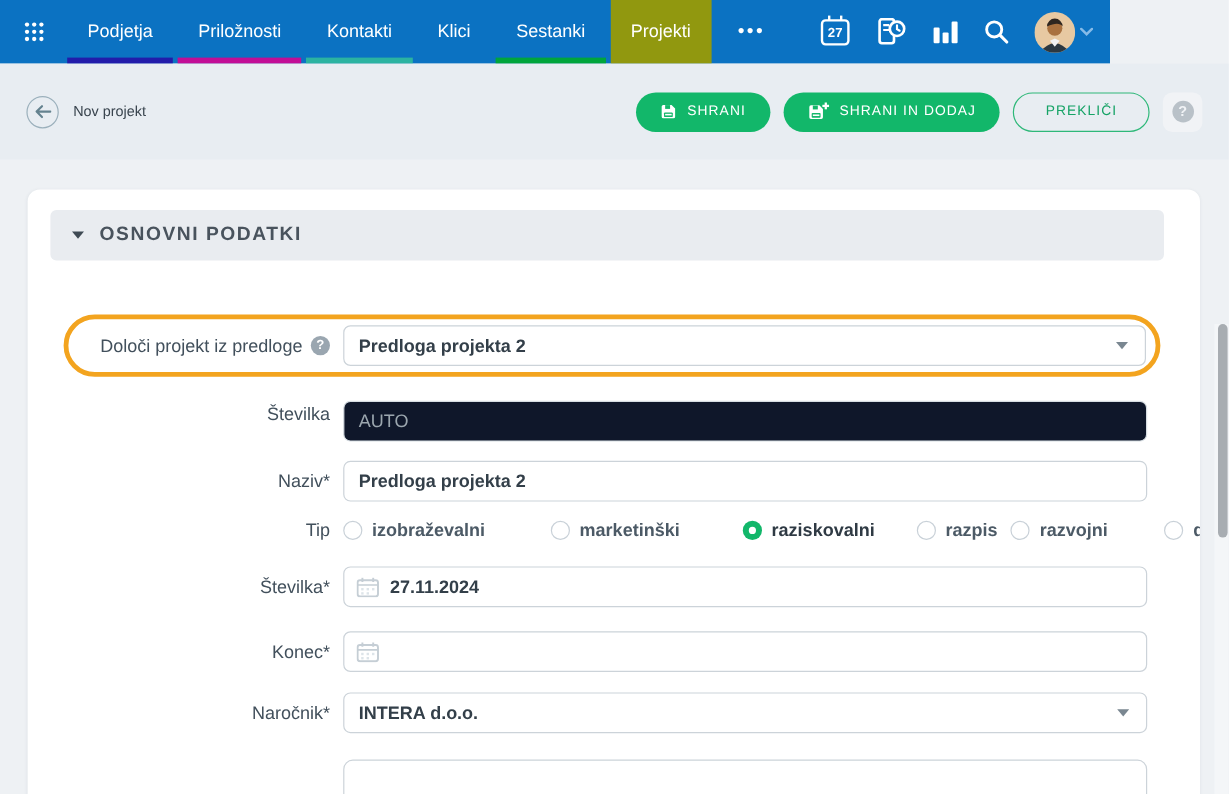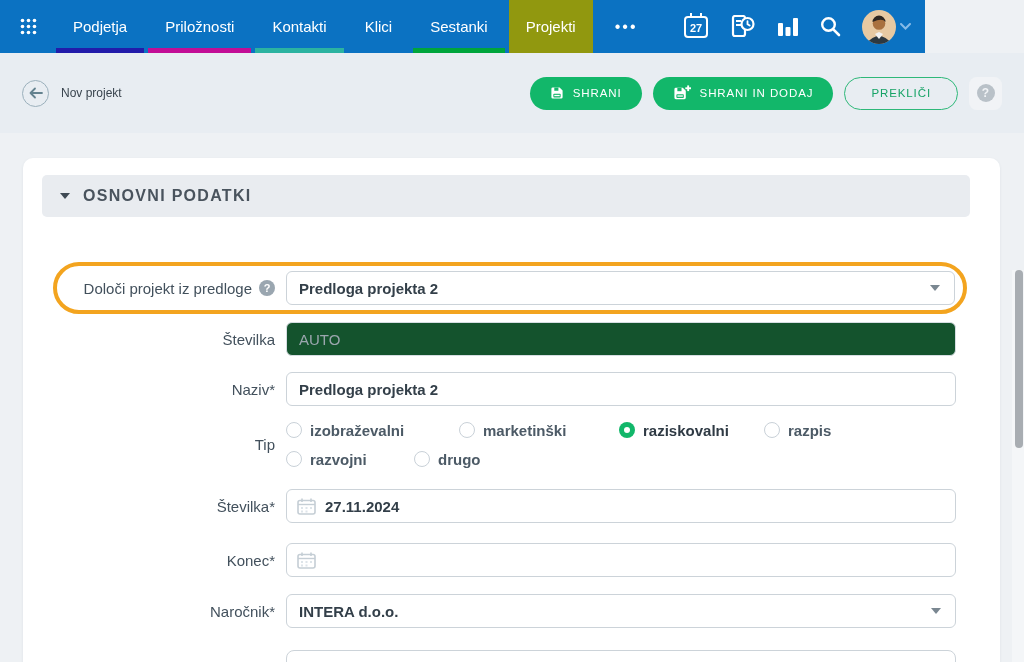--- a/index.html
+++ b/index.html
@@ -88,41 +88,41 @@
     border-top:6px solid #3f4a54;margin-right:13px;}
   .section-title{font-size:16px;font-weight:bold;letter-spacing:1.3px;color:#49535d;}
   
   .form-row{display:flex;align-items:center;margin:0 0 16px 0;padding-left:19px;}
   .form-label{width:233px;text-align:right;font-size:15px;color:#42505c;flex:0 0 auto;}
   .form-field{margin-left:11px;width:670px;position:relative;}
   .input{
     height:34px;border:1px solid #ccd3d9;border-radius:6px;background:#fff;
     display:flex;align-items:center;padding:0 12px;font-size:15px;font-weight:bold;color:#333f49;
   }
-  .input.disabled{background:#14532d;border-color:#d6dde2;}
+  .input.disabled{background:#0f172a;border-color:#d6dde2;margin-top:12px;}
   .input .ph{color:#9ba6ae;font-weight:normal;}
   .input.with-icon{padding-left:10px;gap:9px;}
   .caret{
     position:absolute;right:15px;top:14px;width:0;height:0;
     border-left:5px solid transparent;border-right:5px solid transparent;border-top:6px solid #7a8791;
   }
   .q-icon{
     width:16px;height:16px;border-radius:50%;background:#9aa6b0;color:#fff;font-size:11px;
     font-weight:bold;display:inline-flex;align-items:center;justify-content:center;
     margin-left:7px;flex:0 0 auto;cursor:pointer;
   }
   
   .highlight-ring{
     display:flex;align-items:center;margin:0 0 8px 30px;width:914px;
     border:4px solid var(--highlight-orange);border-radius:27px;padding:5px 8px 5px 0;
   }
   .highlight-ring .form-label{width:218px;display:flex;align-items:center;justify-content:flex-end;}
   .highlight-ring .form-field{margin-left:11px;width:670px;position:relative;}
   
-  .radio-group{display:flex;flex-direction:column;gap:11px;margin:0;}
+  .radio-group{display:flex;flex-direction:row;gap:11px;margin:0;}
   .radio-row{display:flex;align-items:center;height:18px;}
   .opt{display:flex;align-items:center;cursor:pointer;}
   .radio-row.r1 .opt:nth-child(1){width:173px;}
   .radio-row.r1 .opt:nth-child(2){width:160px;}
   .radio-row.r1 .opt:nth-child(3){width:145px;}
   .radio-row.r2 .opt:nth-child(1){width:128px;}
   .radio{
     width:16px;height:16px;border-radius:50%;border:1.5px solid #c9d1d8;background:#fff;
     margin-right:8px;flex:0 0 auto;position:relative;
   }

